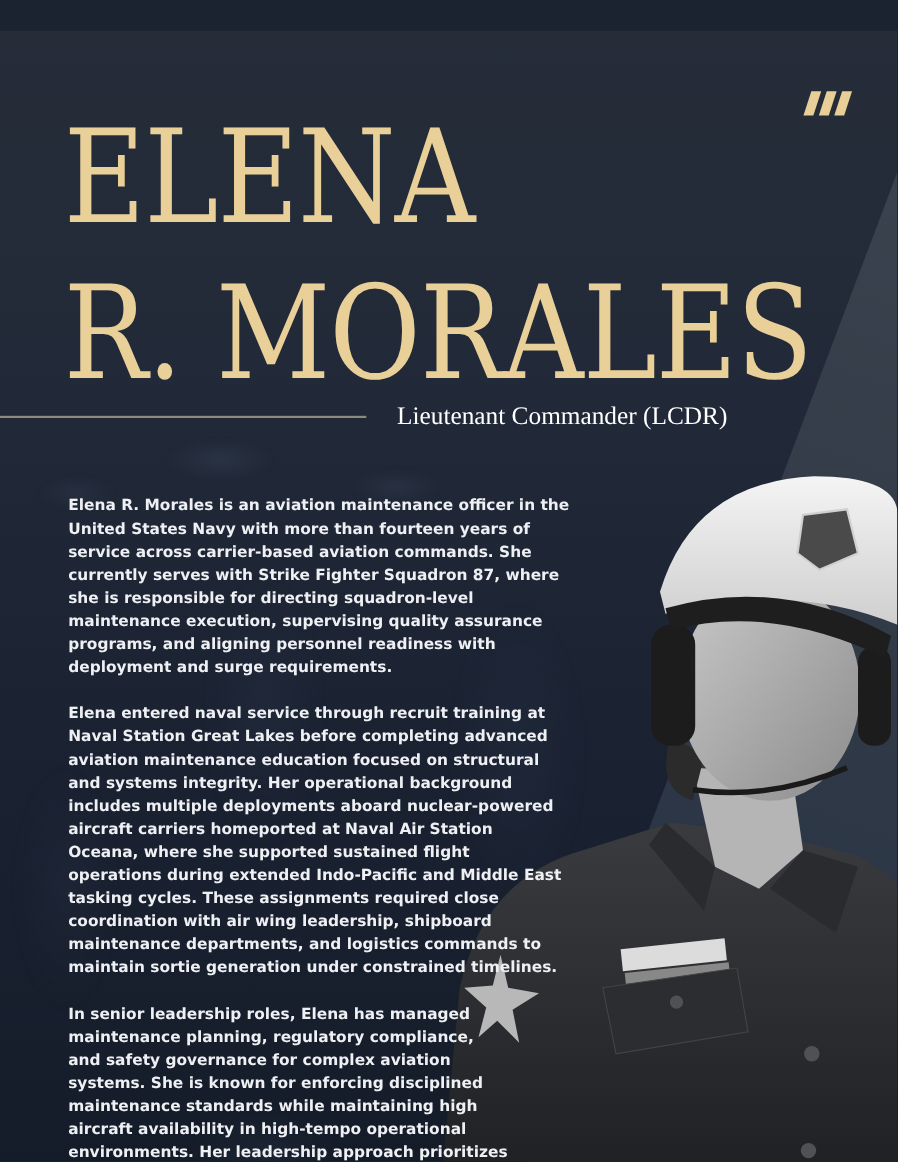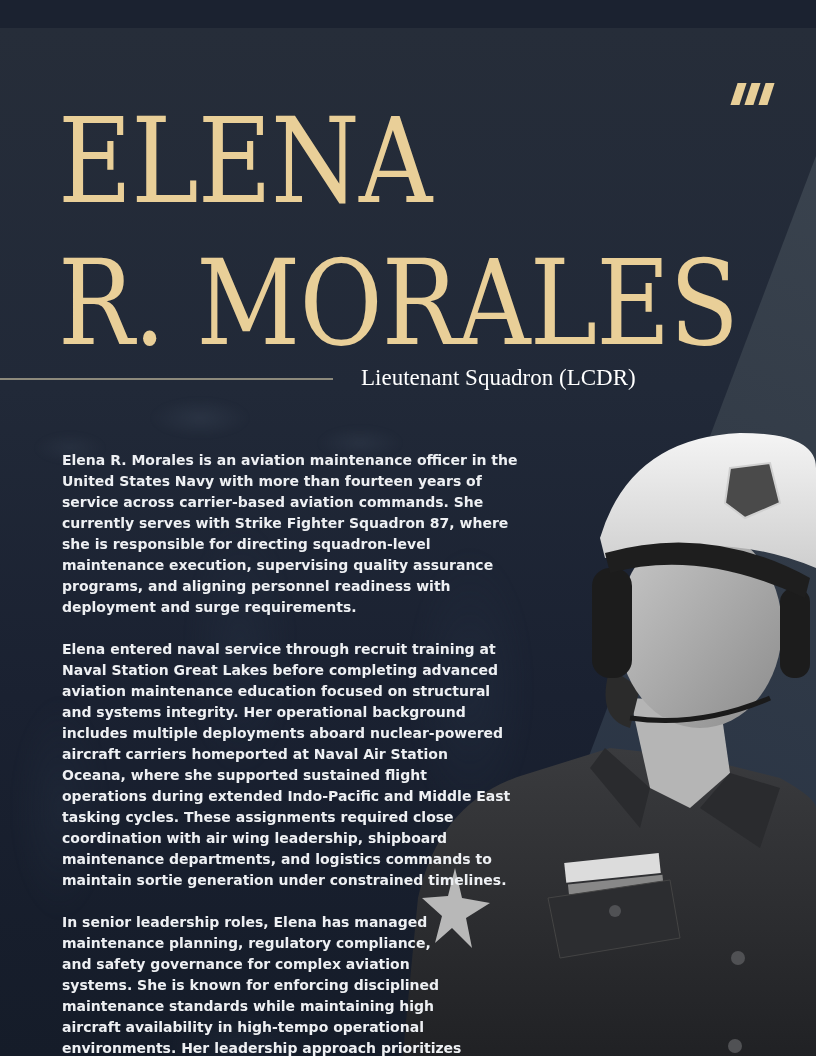--- a/index.html
+++ b/index.html
@@ -81,21 +81,21 @@
       <span></span>
       <span></span>
   </div>
 
   <h1 class="name">
     <span>ELENA</span><br>
     <span>R. MORALES</span>
   </h1>
 
   <div class="rule"></div>
-  <div class="rank">Lieutenant Squadron (LCDR)</div>
+  <div class="rank">Lieutenant Commander (LCDR)</div>
 
   <div class="photo">
     <svg viewBox="0 0 416 656" xmlns="http://www.w3.org/2000/svg">
       <defs>
         <linearGradient id="uni" x1="0" y1="0" x2="0" y2="1">
           <stop offset="0" stop-color="#3a3b3e"></stop>
           <stop offset="1" stop-color="#1e1f22"></stop>
         </linearGradient>
         <linearGradient id="face" x1="0" y1="0" x2="1" y2="1">
           <stop offset="0" stop-color="#c9c9c9"></stop>

